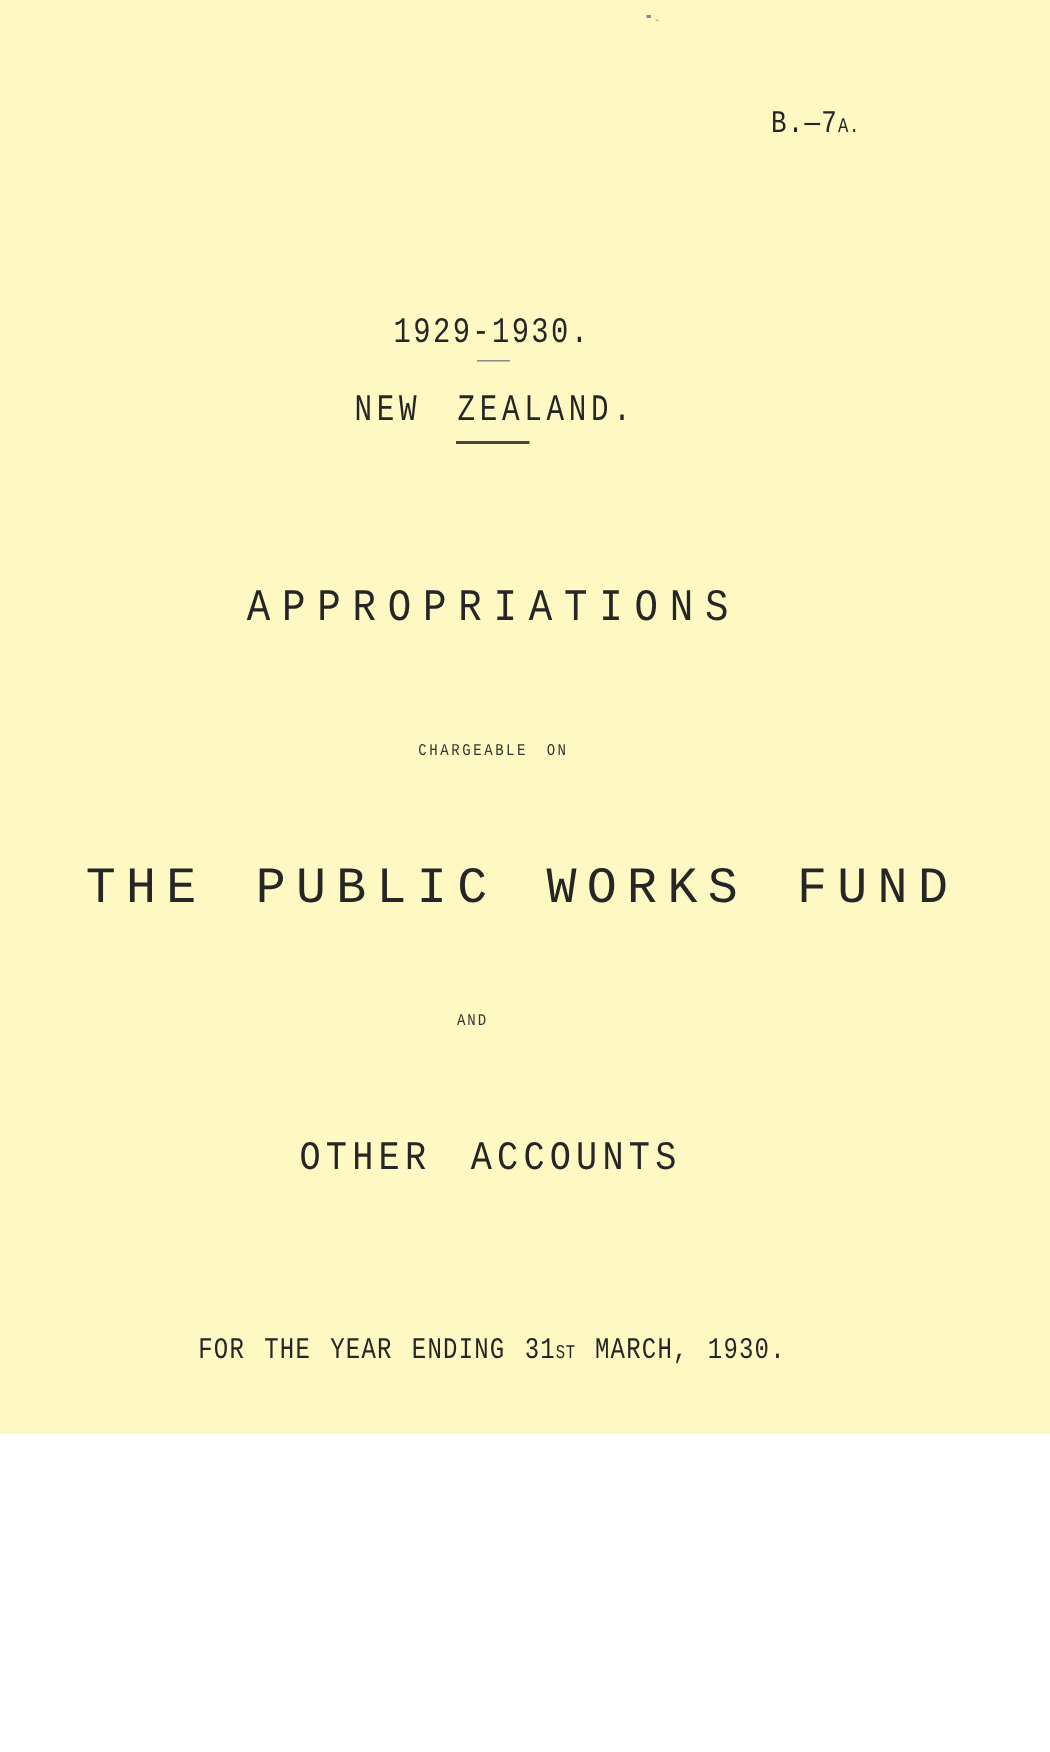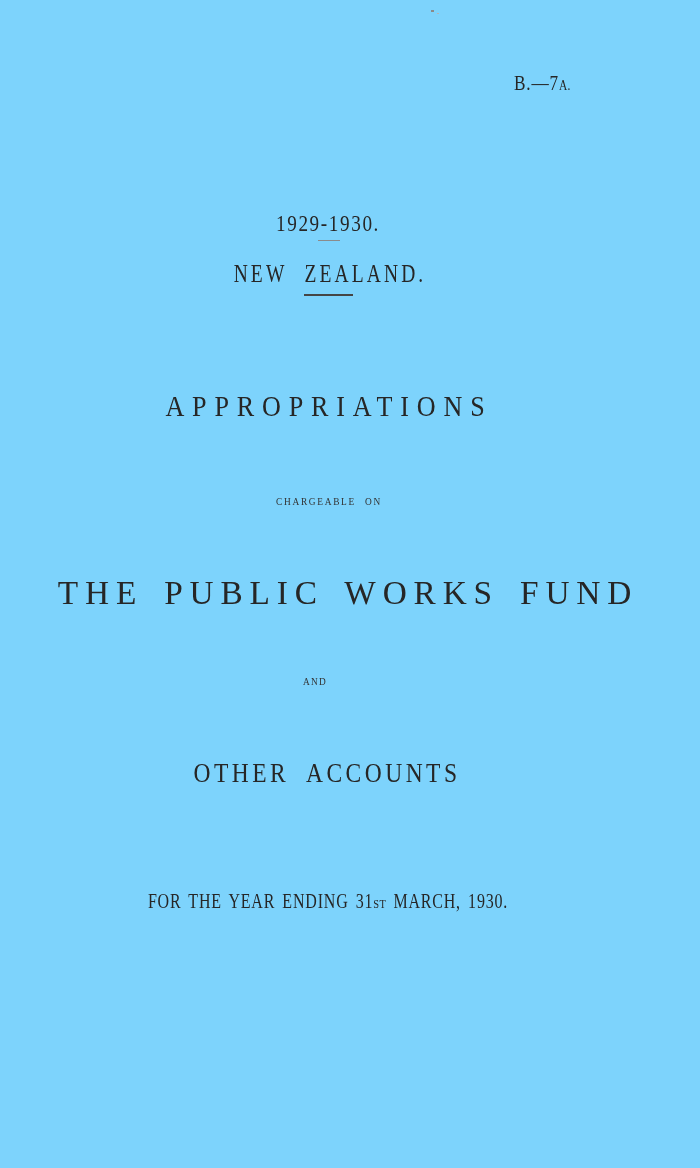--- a/index.html
+++ b/index.html
@@ -3,24 +3,24 @@
 <meta charset="utf-8">
 <style>
   html, body {
     margin: 0;
     padding: 0;
     background: #ffffff;
   }
   .page {
     position: relative;
     width: 700px;
-    height: 1168px;
-    background: #7dd3fc;
+    height: 956px;
+    background: #fef9c3;
     overflow: hidden;
-    font-family: Liberation Serif, serif;
+    font-family: Liberation Mono, monospace;
     color: #262626;
   }
   .line {
     position: absolute;
     width: 700px;
     text-align: center;
     white-space: nowrap;
     line-height: 1;
   }
   

